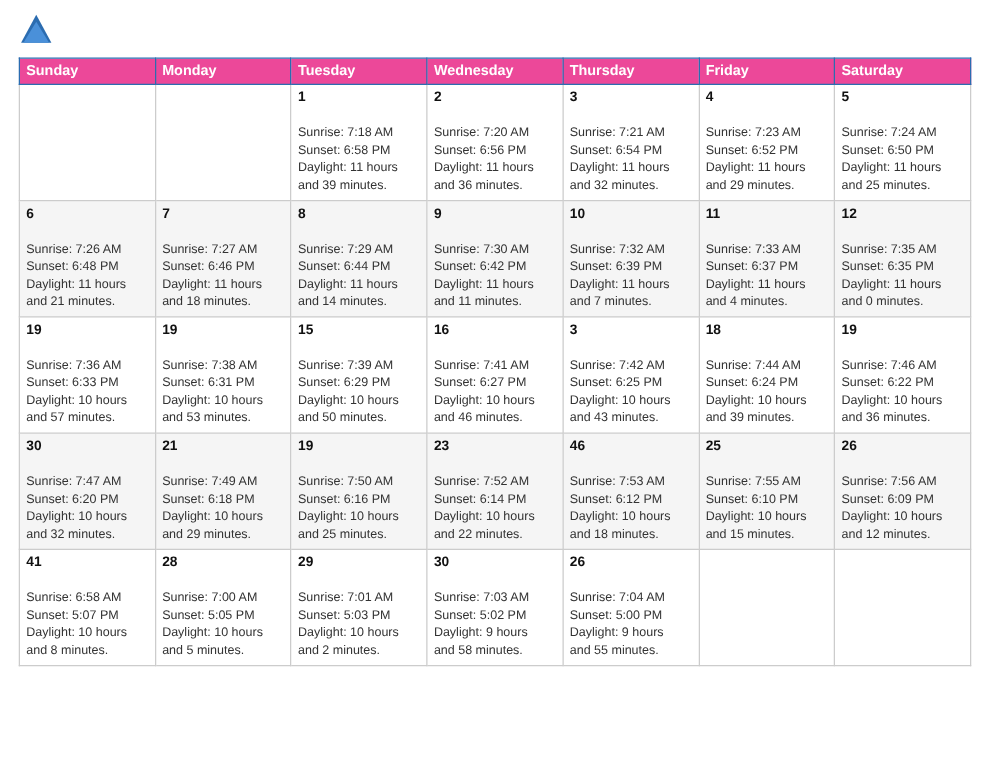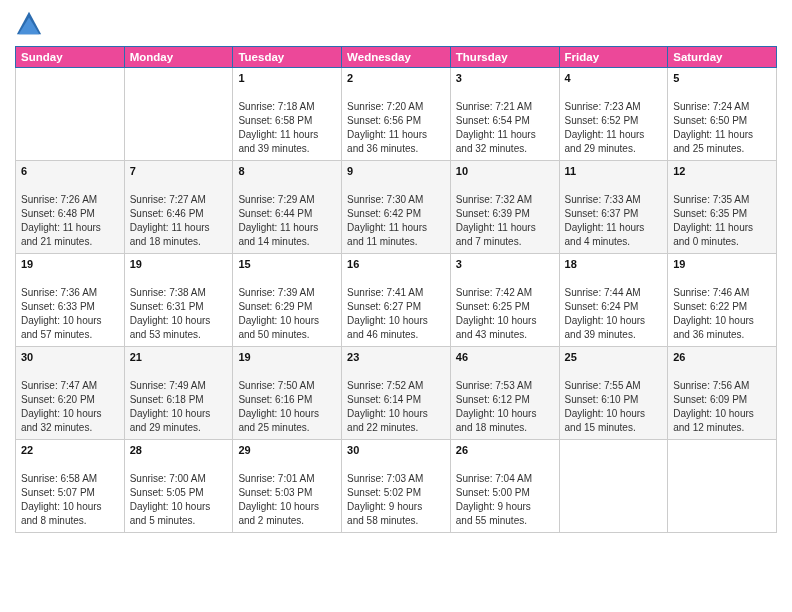--- a/index.html
+++ b/index.html
@@ -242,21 +242,21 @@
             <span class="day-number">25</span>
             <div class="day-detail">Sunrise: 7:55 AM<br>Sunset: 6:10 PM<br>Daylight: 10 hours<br>and 15 minutes.</div>
           </td>
           <td>
             <span class="day-number">26</span>
             <div class="day-detail">Sunrise: 7:56 AM<br>Sunset: 6:09 PM<br>Daylight: 10 hours<br>and 12 minutes.</div>
           </td>
         </tr>
         <tr>
           <td>
-            <span class="day-number">22</span>
+            <span class="day-number">41</span>
             <div class="day-detail">Sunrise: 6:58 AM<br>Sunset: 5:07 PM<br>Daylight: 10 hours<br>and 8 minutes.</div>
           </td>
           <td>
             <span class="day-number">28</span>
             <div class="day-detail">Sunrise: 7:00 AM<br>Sunset: 5:05 PM<br>Daylight: 10 hours<br>and 5 minutes.</div>
           </td>
           <td>
             <span class="day-number">29</span>
             <div class="day-detail">Sunrise: 7:01 AM<br>Sunset: 5:03 PM<br>Daylight: 10 hours<br>and 2 minutes.</div>
           </td>

